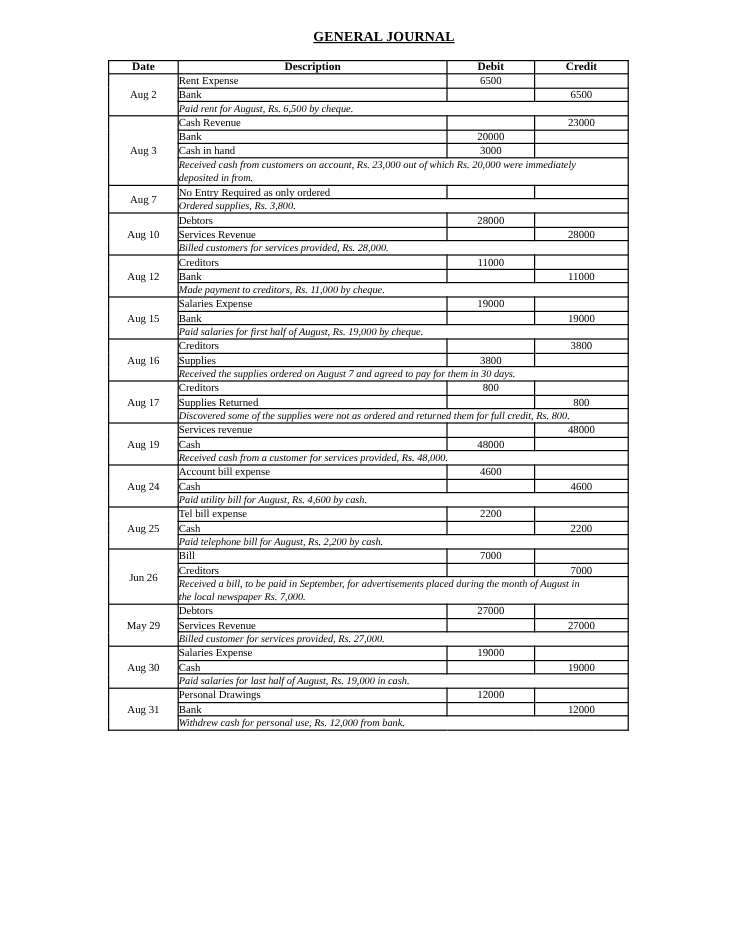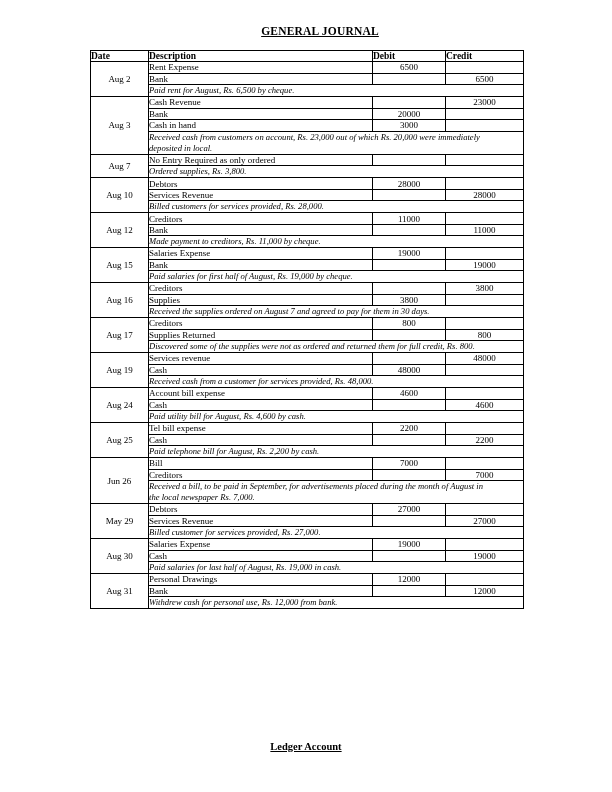--- a/index.html
+++ b/index.html
@@ -33,21 +33,21 @@
     border:1px solid #000;
     font-size:9px;
     line-height:10.3px;
     height:11.4px;
     padding:0;
     overflow:hidden;
     vertical-align:middle;
   }
   table.journal th {
     font-weight:bold;
-    text-align:left;
+    text-align:center;
     font-size:9.5px;
   }
   td.date-cell {
     text-align:center;
     vertical-align:middle;
     white-space:nowrap;
   }
   td.acct {
     text-align:left;
     padding-left:4px;
@@ -130,21 +130,21 @@
           <td class="num"></td>
         </tr>
         <tr>
           <td class="acct">Cash in hand</td>
           <td class="num">3000</td>
           <td class="num"></td>
         </tr>
         <tr>
           <td class="narr" colspan="3">
             <div>Received cash from customers on account, Rs. 23,000 out of which Rs. 20,000 were immediately</div>
-            <div>deposited in local.</div>
+            <div>deposited in from.</div>
           </td>
         </tr>
         <tr>
           <td class="date-cell" rowspan="2">Aug 7</td>
           <td class="acct">No Entry Required as only ordered</td>
           <td class="num"></td>
           <td class="num"></td>
         </tr>
         <tr>
           <td class="narr" colspan="3">
@@ -340,15 +340,14 @@
           <td class="num">12000</td>
         </tr>
         <tr>
           <td class="narr" colspan="3">
             <div>Withdrew cash for personal use, Rs. 12,000 from bank.</div>
           </td>
         </tr>
       </tbody>
   </table>
 
-  <div class="footer-heading">Ledger Account</div>
 
 </div>
 
 </body></html>

